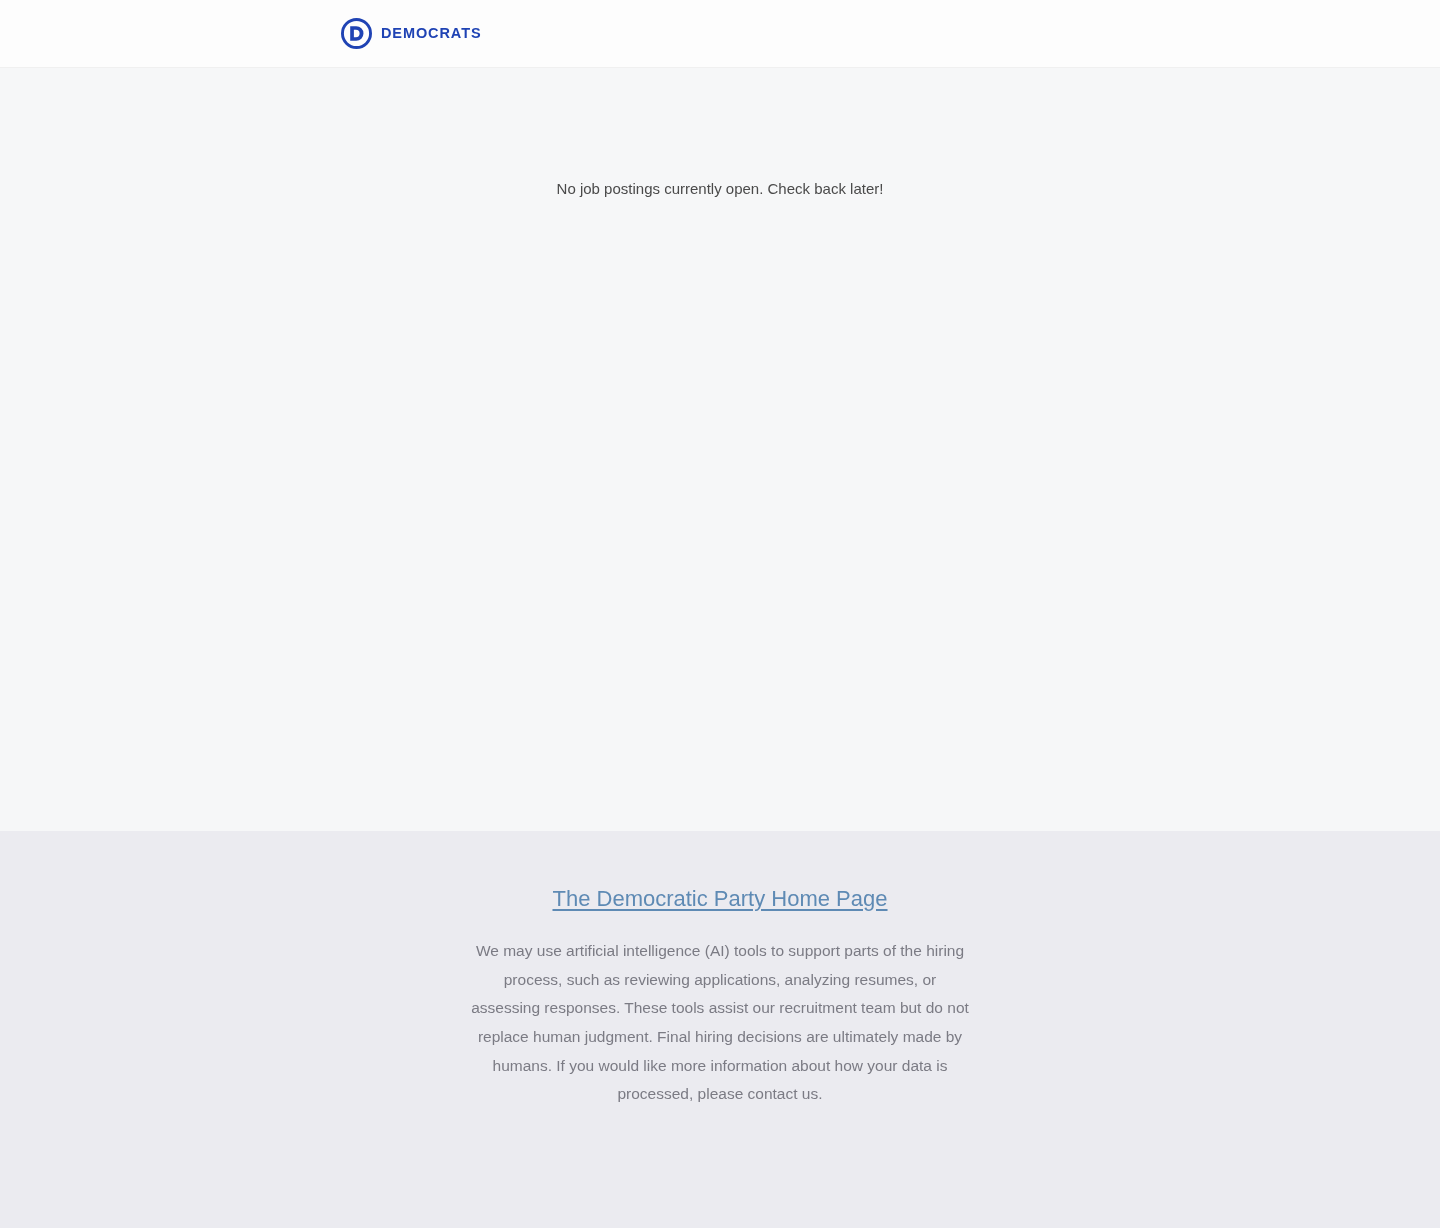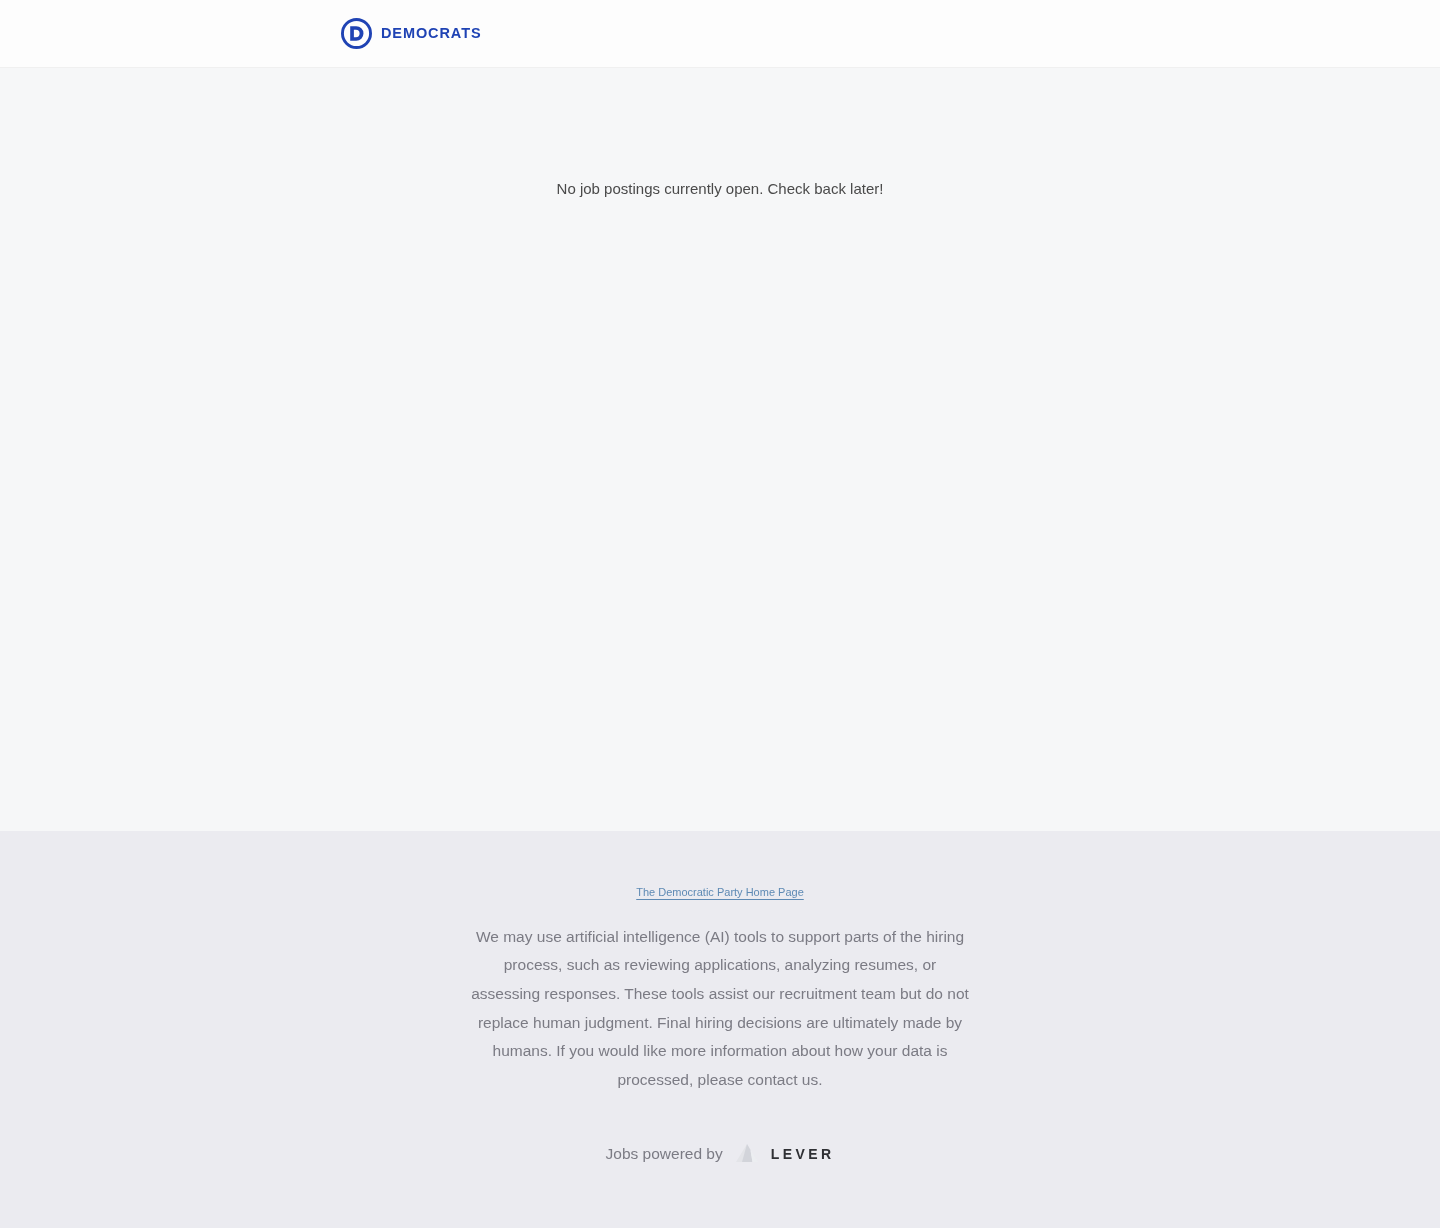--- a/index.html
+++ b/index.html
@@ -64,21 +64,21 @@
   
   .site-footer {
     flex: 0 0 397px;
     background: #ebebf0;
     text-align: center;
     padding-top: 51px;
   }
 
   .footer-home-link {
     display: inline-block;
-    font-size: 11px;
+    font-size: 22px;
     color: #5e8ab4;
     text-decoration: underline;
     text-underline-offset: 3px;
     line-height: 1.5;
   }
 
   .footer-disclaimer {
     width: 500px;
     margin: 22px auto 16px;
     font-size: 15.5px;
@@ -131,24 +131,13 @@
 
 <main class="main-content">
   <p class="postings-empty-message">No job postings currently open. Check back later!</p>
 </main>
 
 <footer class="site-footer">
   <a class="footer-home-link" href="#">The Democratic Party Home Page</a>
 
   <p class="footer-disclaimer">We may use artificial intelligence (AI) tools to support parts of the hiring process, such as reviewing applications, analyzing resumes, or assessing responses. These tools assist our recruitment team but do not replace human judgment. Final hiring decisions are ultimately made by humans. If you would like more information about how your data is processed, please contact us.</p>
 
-  <div class="footer-powered">
-    <span class="powered-label">Jobs powered by</span>
-    <span class="lever-icon-wrap">
-      <svg class="lever-mark" viewBox="0 0 28 26" aria-hidden="true">
-        <path d="M3 21 L14 3 L17.5 9 L9 21 Z" fill="#e3e4e8"></path>
-        <path d="M14 3 L17.5 9 L19.5 21 L9 21 Z" fill="#d2d4da"></path>
-        <path d="M17.5 9 L25 21 L19.5 21 Z" fill="#eceef1"></path>
-      </svg>
-    </span>
-    <span class="lever-word">LEVER</span>
-  </div>
 </footer>
 
 </body></html>

